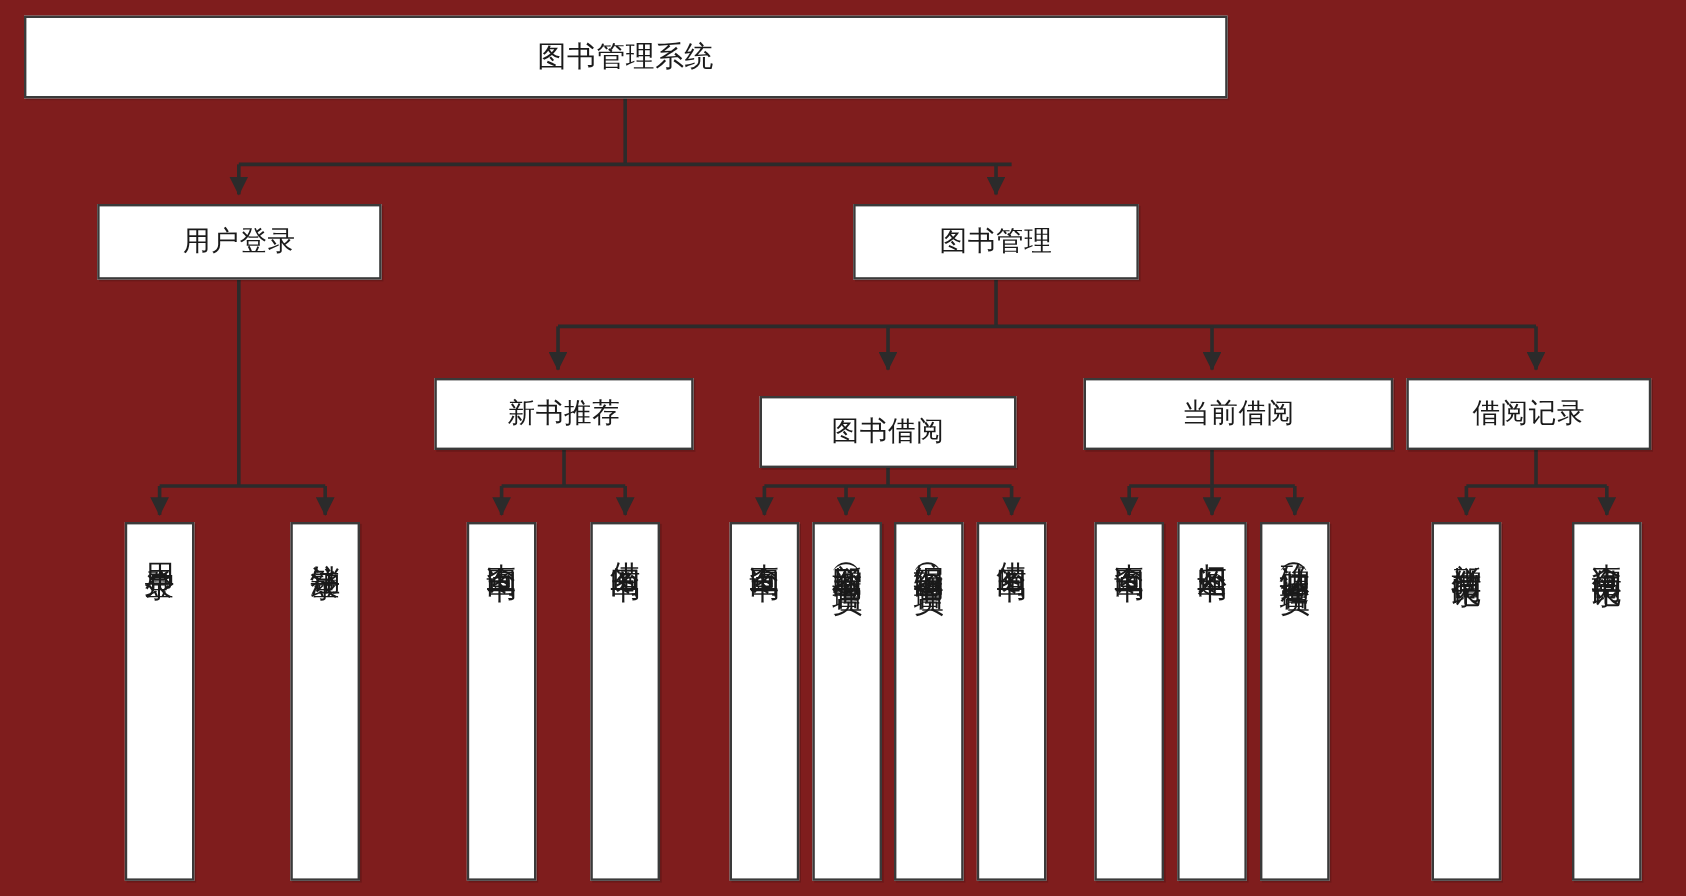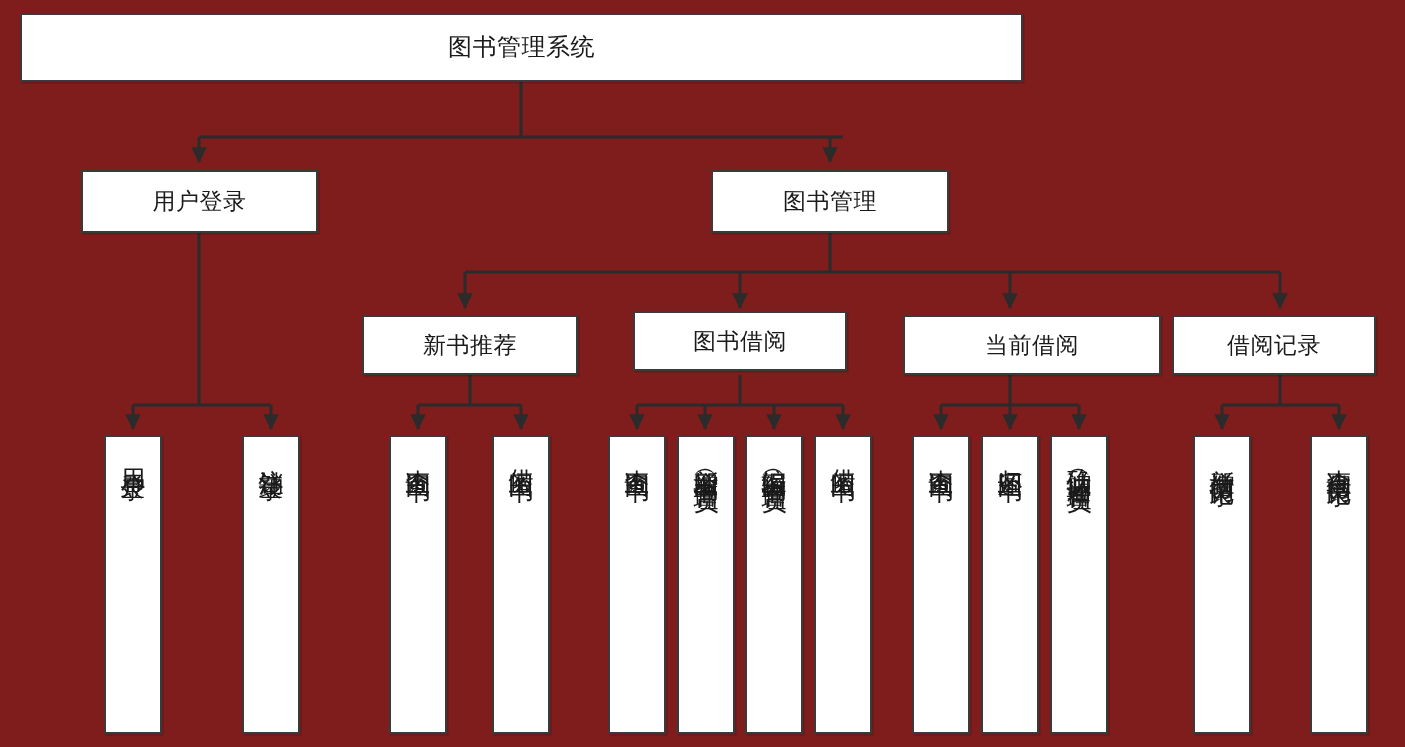--- a/index.html
+++ b/index.html
@@ -135,21 +135,21 @@
   </div>
 
   <div class="node h" style="left:362px; top:315px; width:216px; height:60px;">
     <span class="label">新书推荐</span>
   </div>
 
   <div class="node h" style="left:711px; top:170px; width:238px; height:63px;">
     <span class="label">图书管理</span>
   </div>
 
-  <div class="node h" style="left:633px; top:311px; width:214px; height:60px;">
+  <div class="node h" style="left:633px; top:330px; width:214px; height:60px;">
     <span class="label">图书借阅</span>
   </div>
 
   <div class="node h" style="left:903px; top:315px; width:258px; height:60px;">
     <span class="label">当前借阅</span>
   </div>
 
   <div class="node h" style="left:1172px; top:315px; width:204px; height:60px;">
     <span class="label">借阅记录</span>
   </div>

